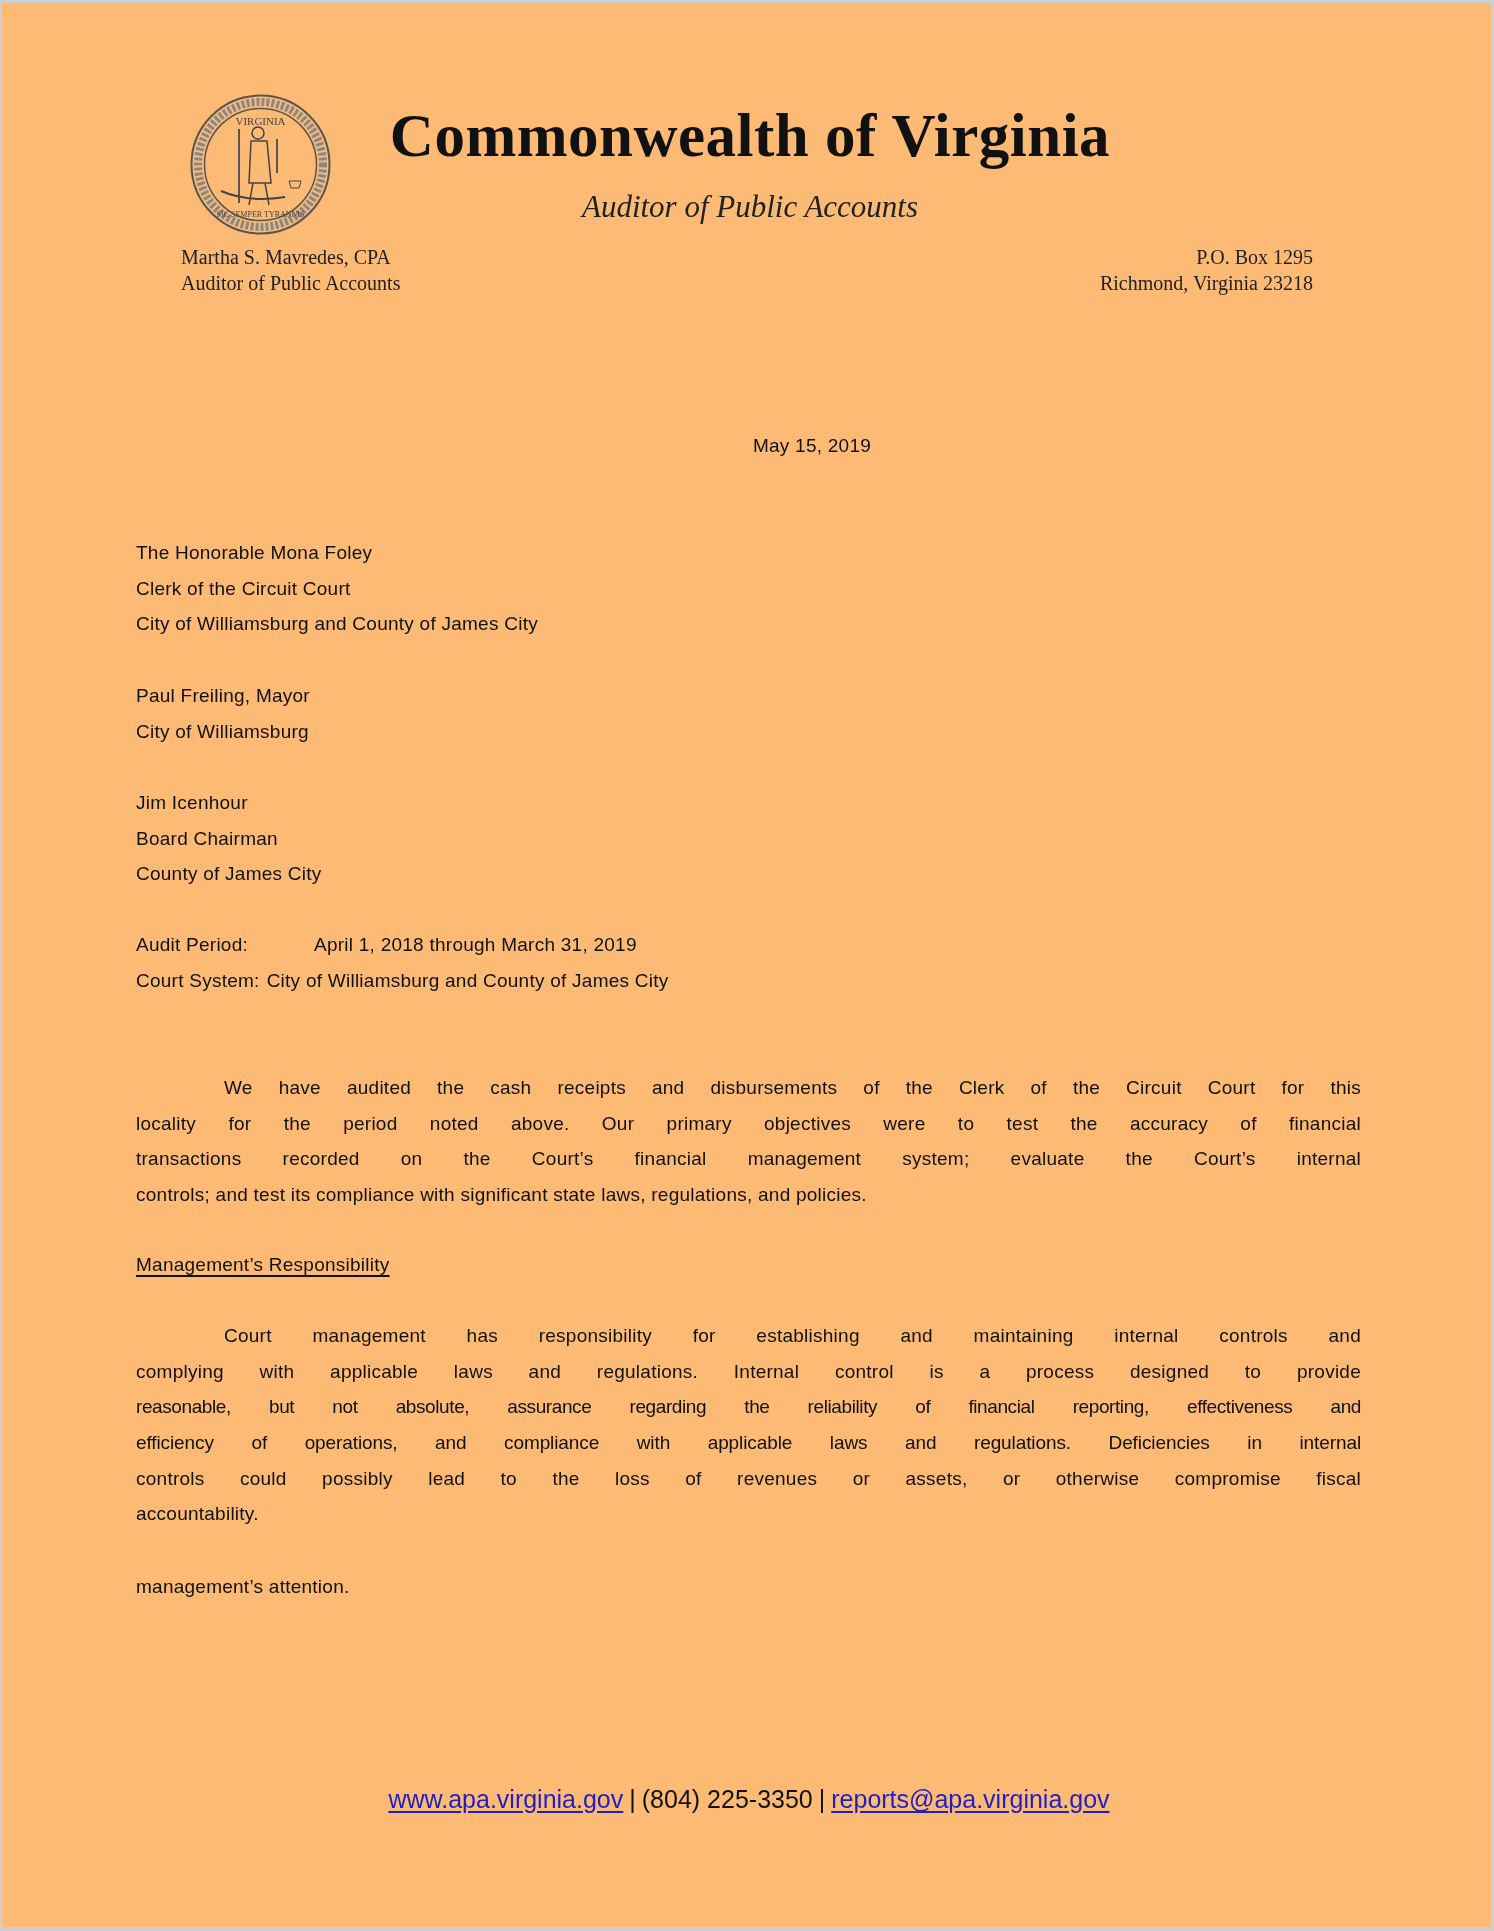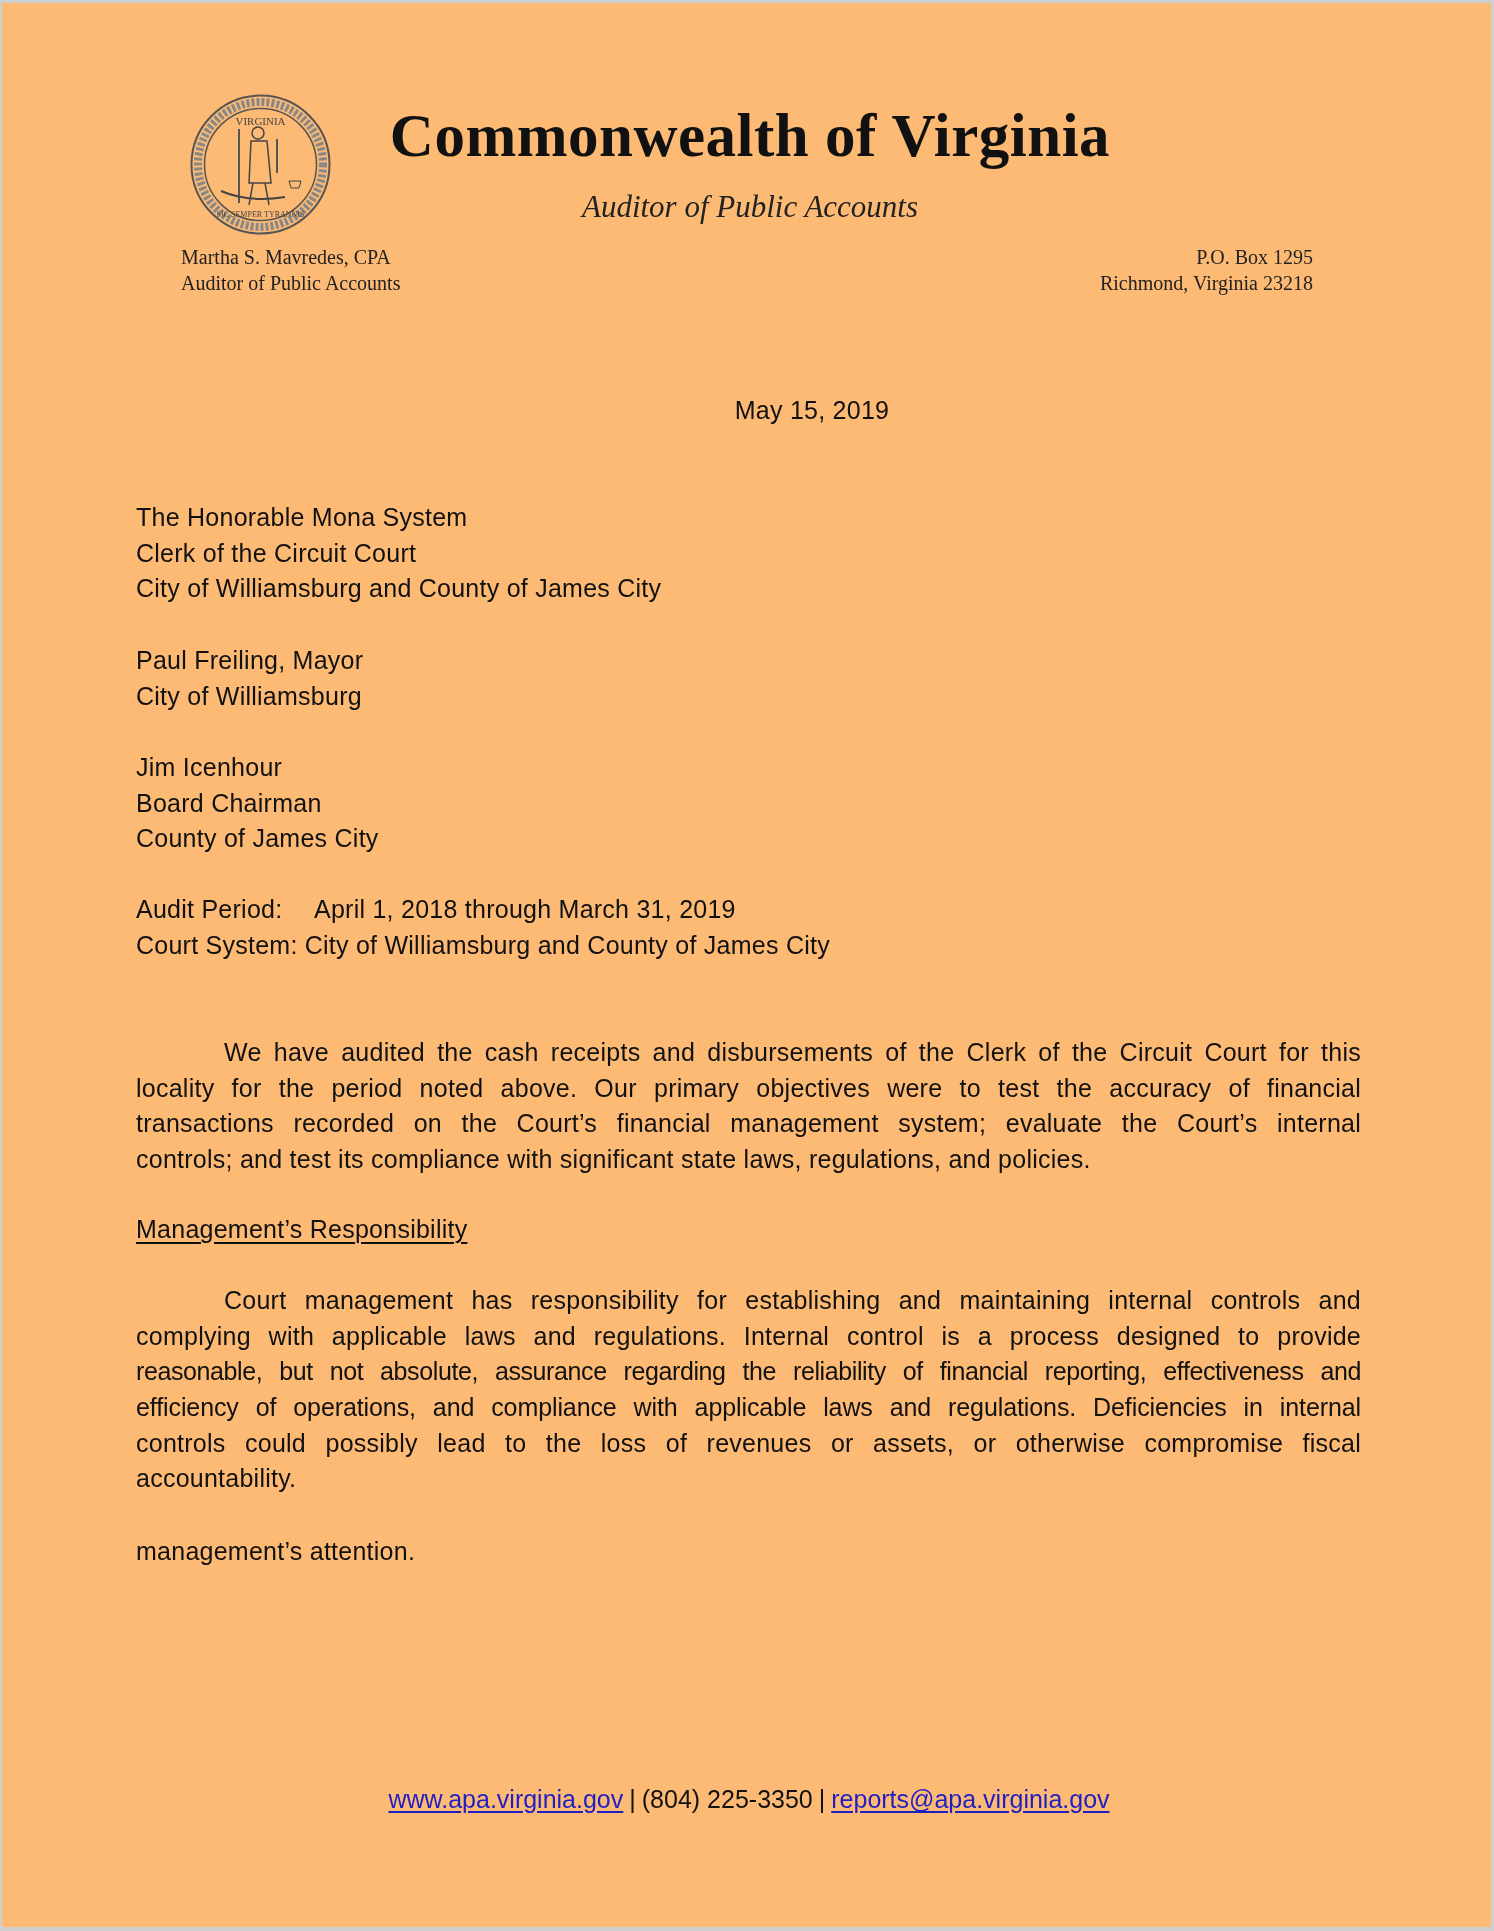--- a/index.html
+++ b/index.html
@@ -25,22 +25,22 @@
   .lh-left, .lh-right {
     position: absolute; top: 241px;
     font-family: "Liberation Serif", serif; font-size: 20px; line-height: 26px; color: #222;
   }
   .lh-left { left: 179px; }
   .lh-right { right: 178px; text-align: right; }
   .lh-line { display: block; white-space: nowrap; }
 
   
   .txt {
-    font-family: "Liberation Sans", sans-serif; font-size: 25px; letter-spacing: 0.25px;
-    line-height: 35.7px; color: #111;
+    font-family: "Liberation Sans", sans-serif; font-size: 19px; letter-spacing: 0.25px;
+    line-height: 35.7px; color: #111; margin-top: 35px;
   }
   .date { position: absolute; left: 700px; width: 220px; text-align: center; top: 390px; white-space: nowrap; }
   .block { position: absolute; left: 134px; width: 1225px; }
   .line { display: block; white-space: nowrap; height: 35.7px; }
   .jline { display: block; white-space: nowrap; height: 35.7px; text-align: justify; text-align-last: justify; }
   .jline.last { text-align-last: left; }
   .indent { padding-left: 88px; }
   .audit-label { display: inline-block; width: 178px; }
   .audit-label.tight { width: auto; margin-right: 7px; }
   .heading { text-decoration: underline; text-underline-offset: 4px; text-decoration-thickness: 1.5px; }
@@ -81,21 +81,21 @@
     <span class="lh-line">Auditor of Public Accounts</span>
   </div>
   <div class="lh-right">
     <span class="lh-line">P.O. Box 1295</span>
     <span class="lh-line">Richmond, Virginia 23218</span>
   </div>
 
   <div class="date txt">May 15, 2019</div>
 
   <div class="block txt" style="top:497px;">
-    <span class="line">The Honorable Mona System</span>
+    <span class="line">The Honorable Mona Foley</span>
     <span class="line">Clerk of the Circuit Court</span>
     <span class="line">City of Williamsburg and County of James City</span>
   </div>
   <div class="block txt" style="top:640px;">
     <span class="line">Paul Freiling, Mayor</span>
     <span class="line">City of Williamsburg</span>
   </div>
   <div class="block txt" style="top:747px;">
     <span class="line">Jim Icenhour</span>
     <span class="line">Board Chairman</span>

